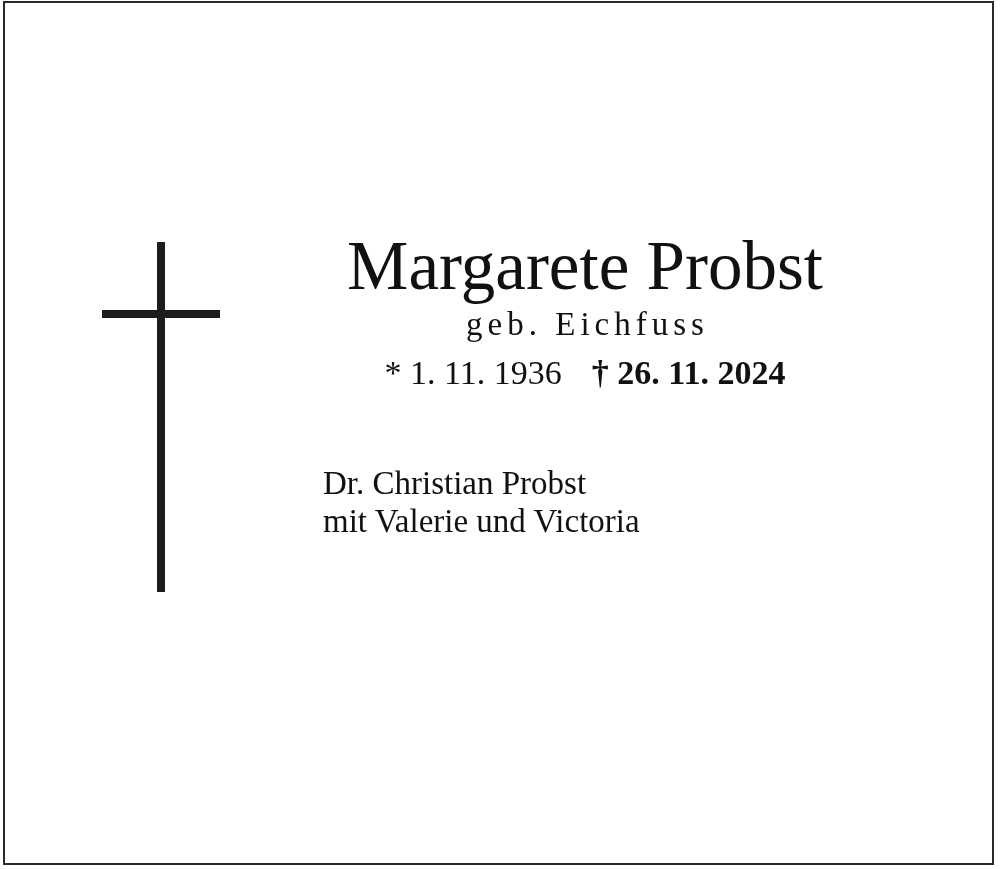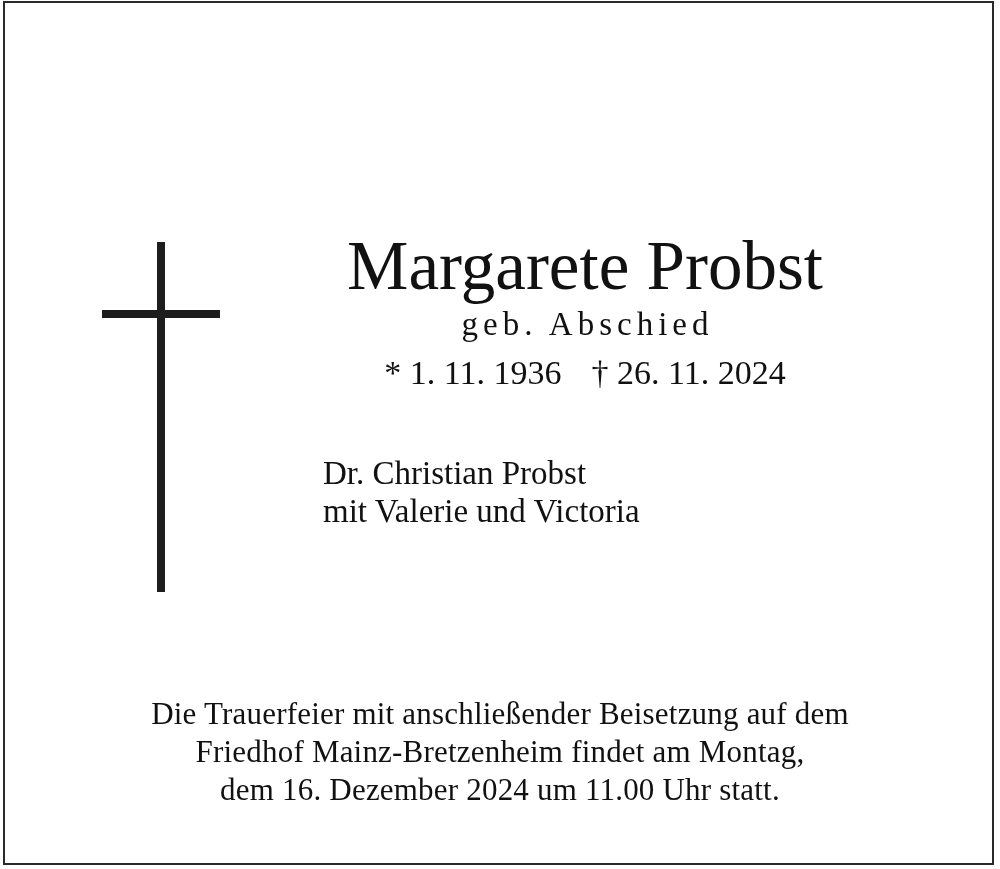--- a/index.html
+++ b/index.html
@@ -82,25 +82,26 @@
     left: 325px;
     width: 520px;
     top: 354px;
     text-align: center;
     font-size: 34px;
     line-height: 38px;
     white-space: nowrap;
   }
   .dates .death-date {
     margin-left: 30px;
+    font-weight: bold;
   }
   .mourners {
     position: absolute;
     left: 323px;
-    top: 454px;
+    top: 464px;
     font-size: 33px;
     line-height: 38px;
     white-space: nowrap;
   }
   .funeral {
     position: absolute;
     left: 0;
     right: 0;
     top: 695px;
     text-align: center;
@@ -118,30 +119,25 @@
   <div class="frame"></div>
 
 
   <div>
     <div class="cross-v"></div>
     <div class="cross-h"></div>
   </div>
 
   <div class="name">Margarete Probst</div>
 
-  <div class="maiden">geb. Abschied</div>
+  <div class="maiden">geb. Eichfuss</div>
 
   <div class="dates">
     <span class="birth-date">* 1. 11. 1936</span><span class="death-date">† 26. 11. 2024</span>
   </div>
 
   <div class="mourners">
     <div>Dr. Christian Probst</div>
     <div>mit Valerie und Victoria</div>
   </div>
 
-  <div class="funeral">
-    <div>Die Trauerfeier mit anschließender Beisetzung auf dem</div>
-    <div>Friedhof Mainz-Bretzenheim findet am Montag,</div>
-    <div>dem 16. Dezember 2024 um 11.00 Uhr statt.</div>
-  </div>
 
 </div>
 
 </body></html>

